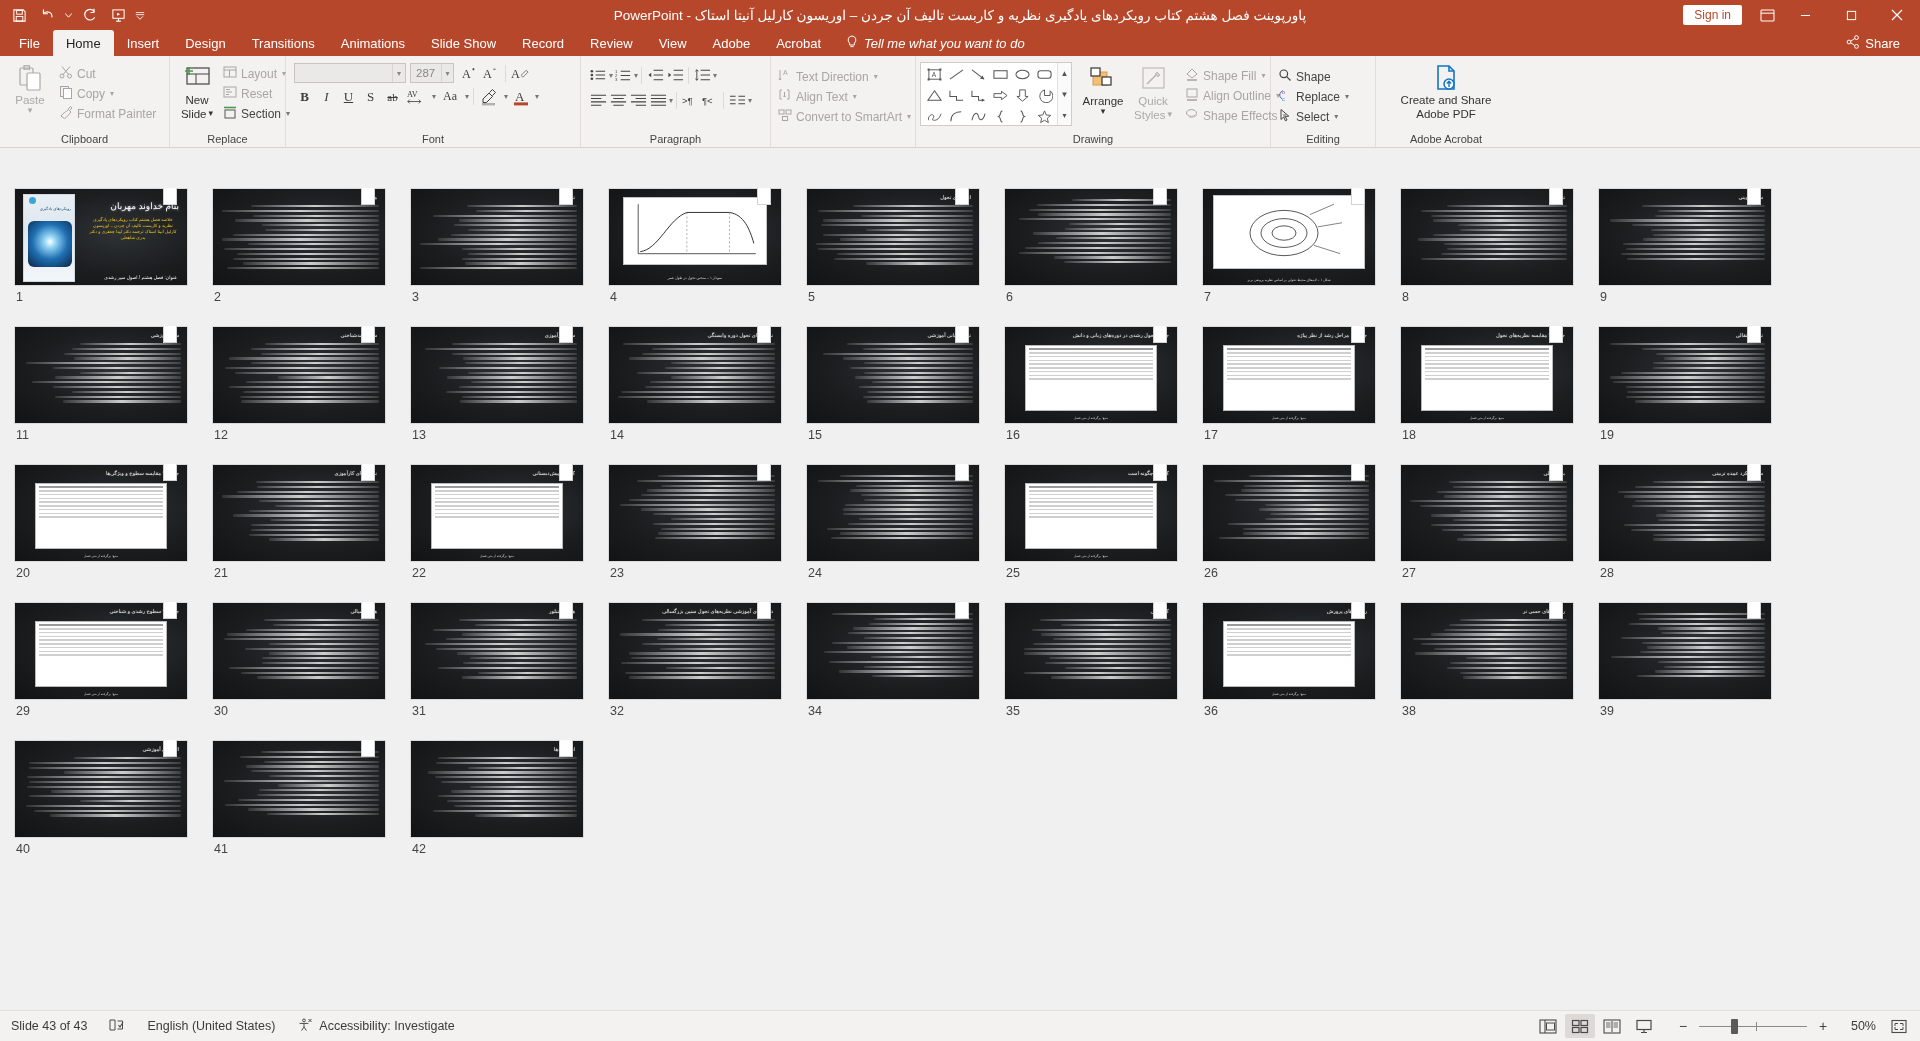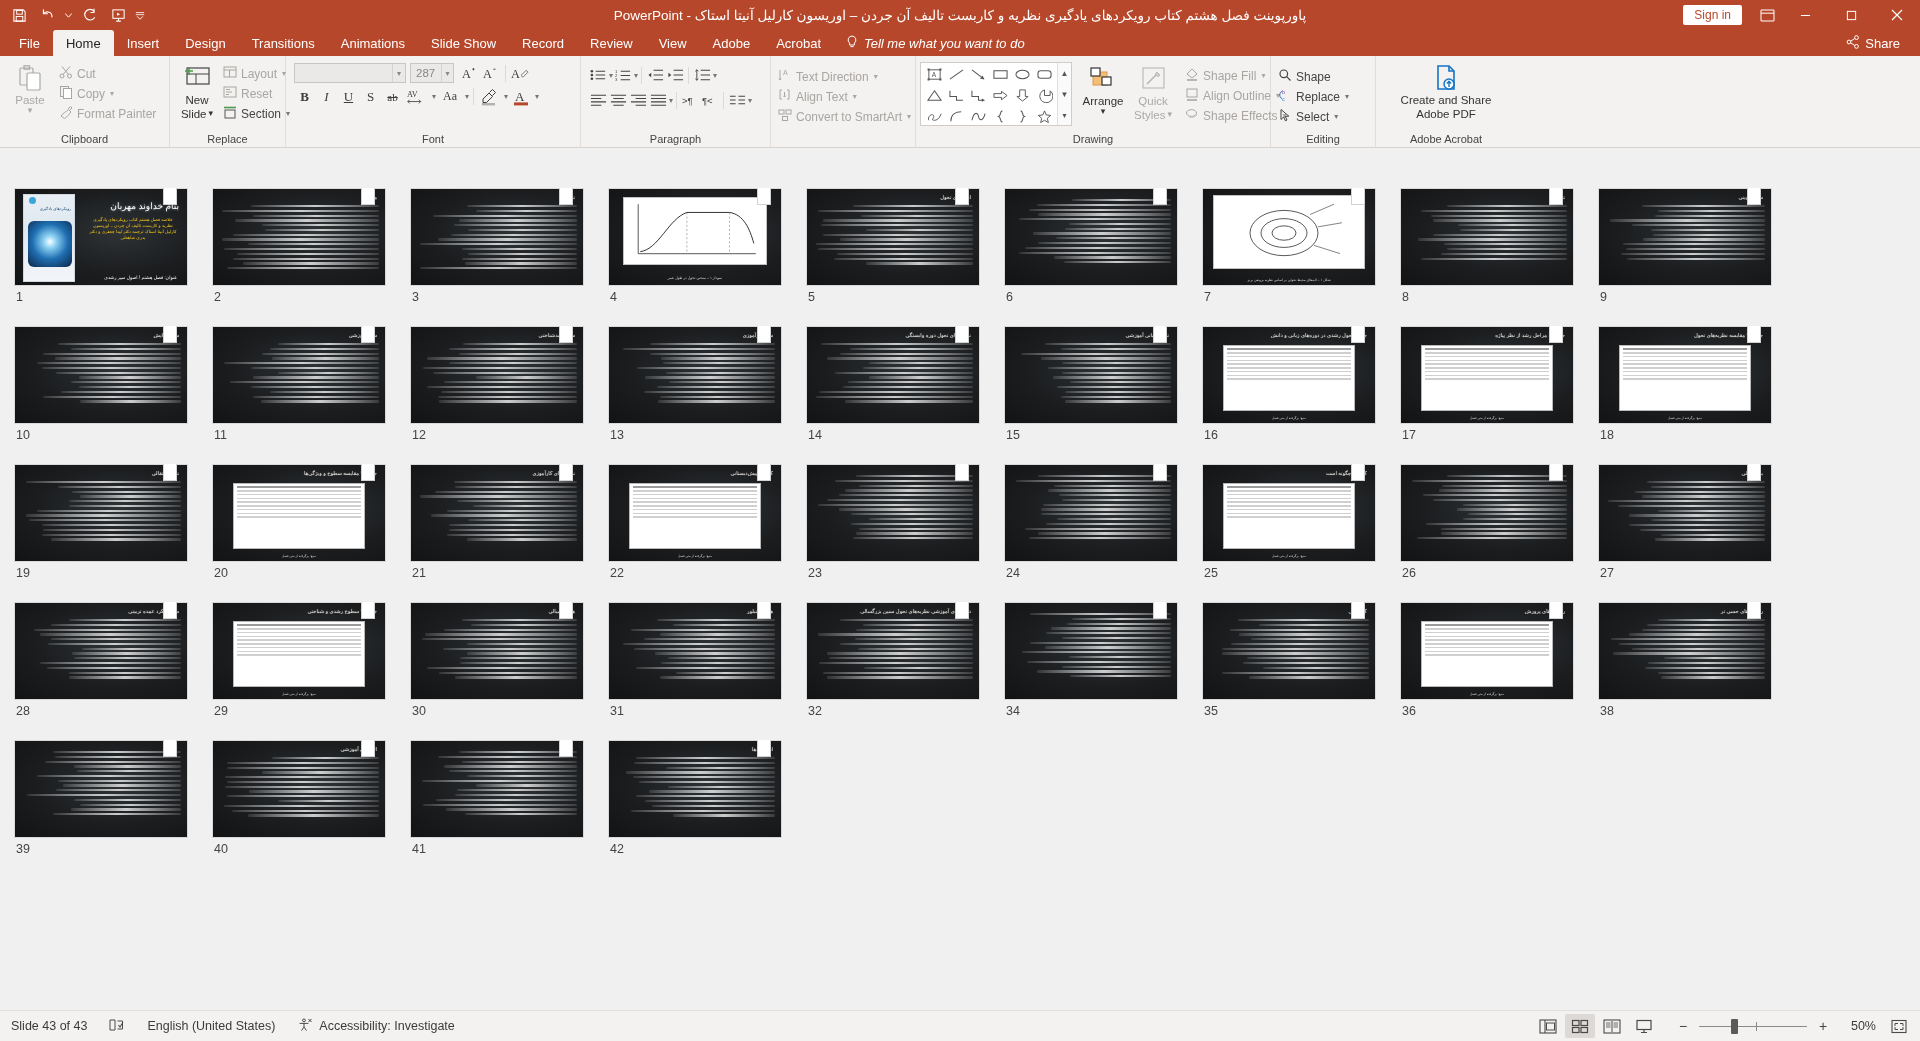--- a/index.html
+++ b/index.html
@@ -1090,44 +1090,20 @@
               <i style="width:86%;margin-left:14%"></i>
             </div>
           </div>
           <div class="thumb-notes"></div>
         </div>
         <div class="thumb-num">9</div>
       </div>
       <div class="thumb-cell">
         <div class="thumb-frame">
           <div class="thumb-inner">
-            <div class="s-title">سیر پیدایش</div>
-            <div class="s-lines" style="top:16px">
-              <i style="width:77%;margin-left:23%"></i>
-              <i style="width:69%;margin-left:31%"></i>
-              <i style="width:86%;margin-left:14%"></i>
-              <i style="width:79%;margin-left:21%"></i>
-              <i style="width:90%;margin-left:10%"></i>
-              <i style="width:87%;margin-left:13%"></i>
-              <i style="width:78%;margin-left:22%"></i>
-              <i style="width:64%;margin-left:36%"></i>
-              <i style="width:69%;margin-left:31%"></i>
-              <i style="width:64%;margin-left:36%"></i>
-              <i style="width:75%;margin-left:25%"></i>
-              <i style="width:86%;margin-left:14%"></i>
-              <i style="width:63%;margin-left:37%"></i>
-            </div>
-          </div>
-          <div class="thumb-notes"></div>
-        </div>
-        <div class="thumb-num">10</div>
-      </div>
-      <div class="thumb-cell">
-        <div class="thumb-frame">
-          <div class="thumb-inner">
             <div class="s-title">سیر آموزشی</div>
             <div class="s-lines" style="top:16px">
               <i style="width:63%;margin-left:37%"></i>
               <i style="width:68%;margin-left:32%"></i>
               <i style="width:73%;margin-left:27%"></i>
               <i style="width:67%;margin-left:33%"></i>
               <i style="width:97%;margin-left:3%"></i>
               <i style="width:80%;margin-left:20%"></i>
               <i style="width:63%;margin-left:37%"></i>
               <i style="width:79%;margin-left:21%"></i>

